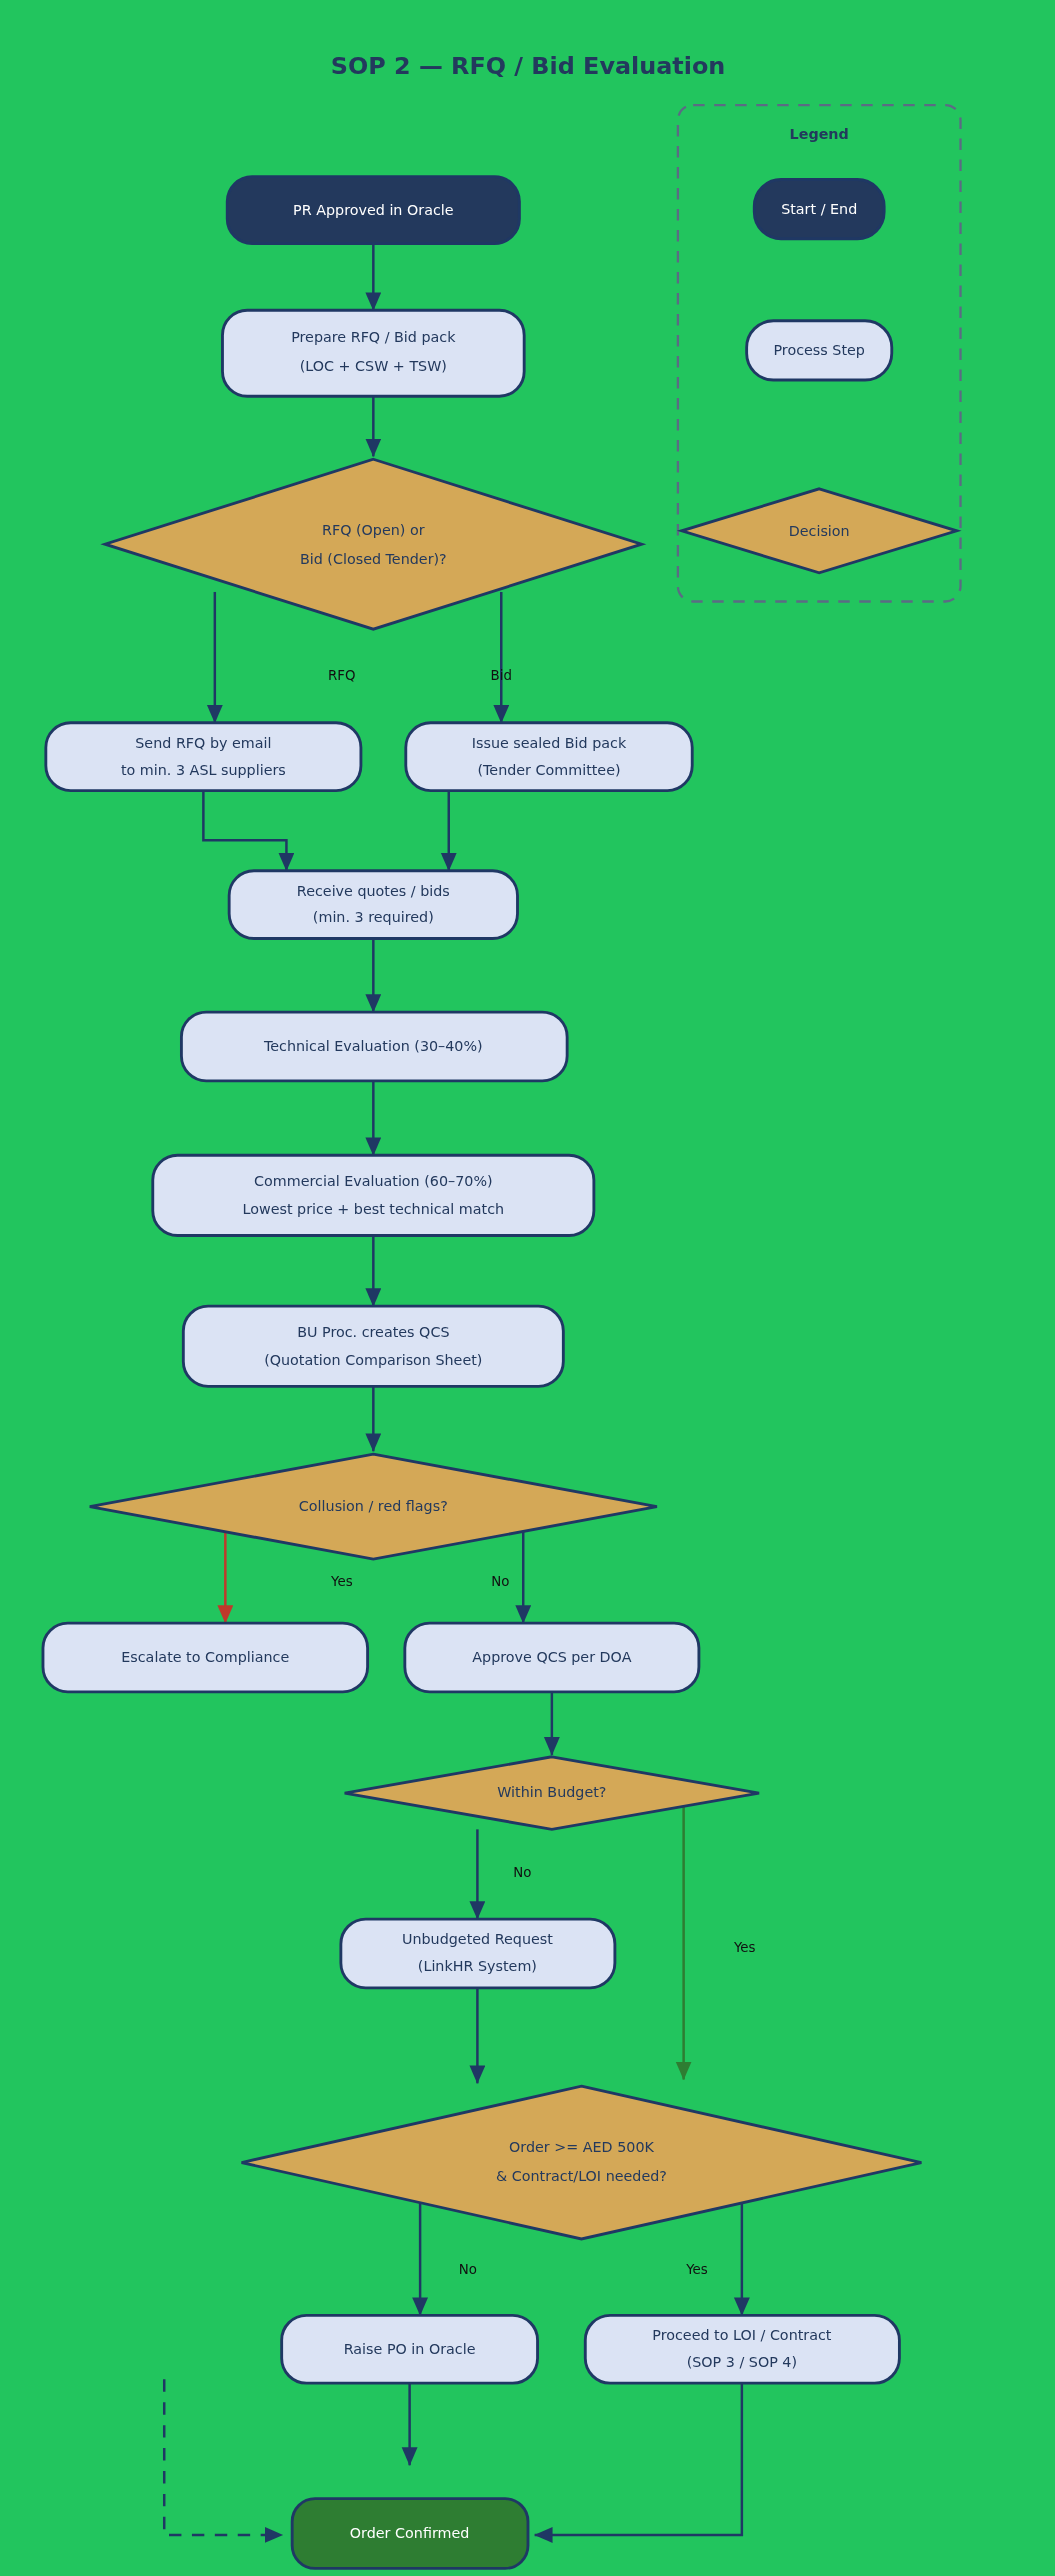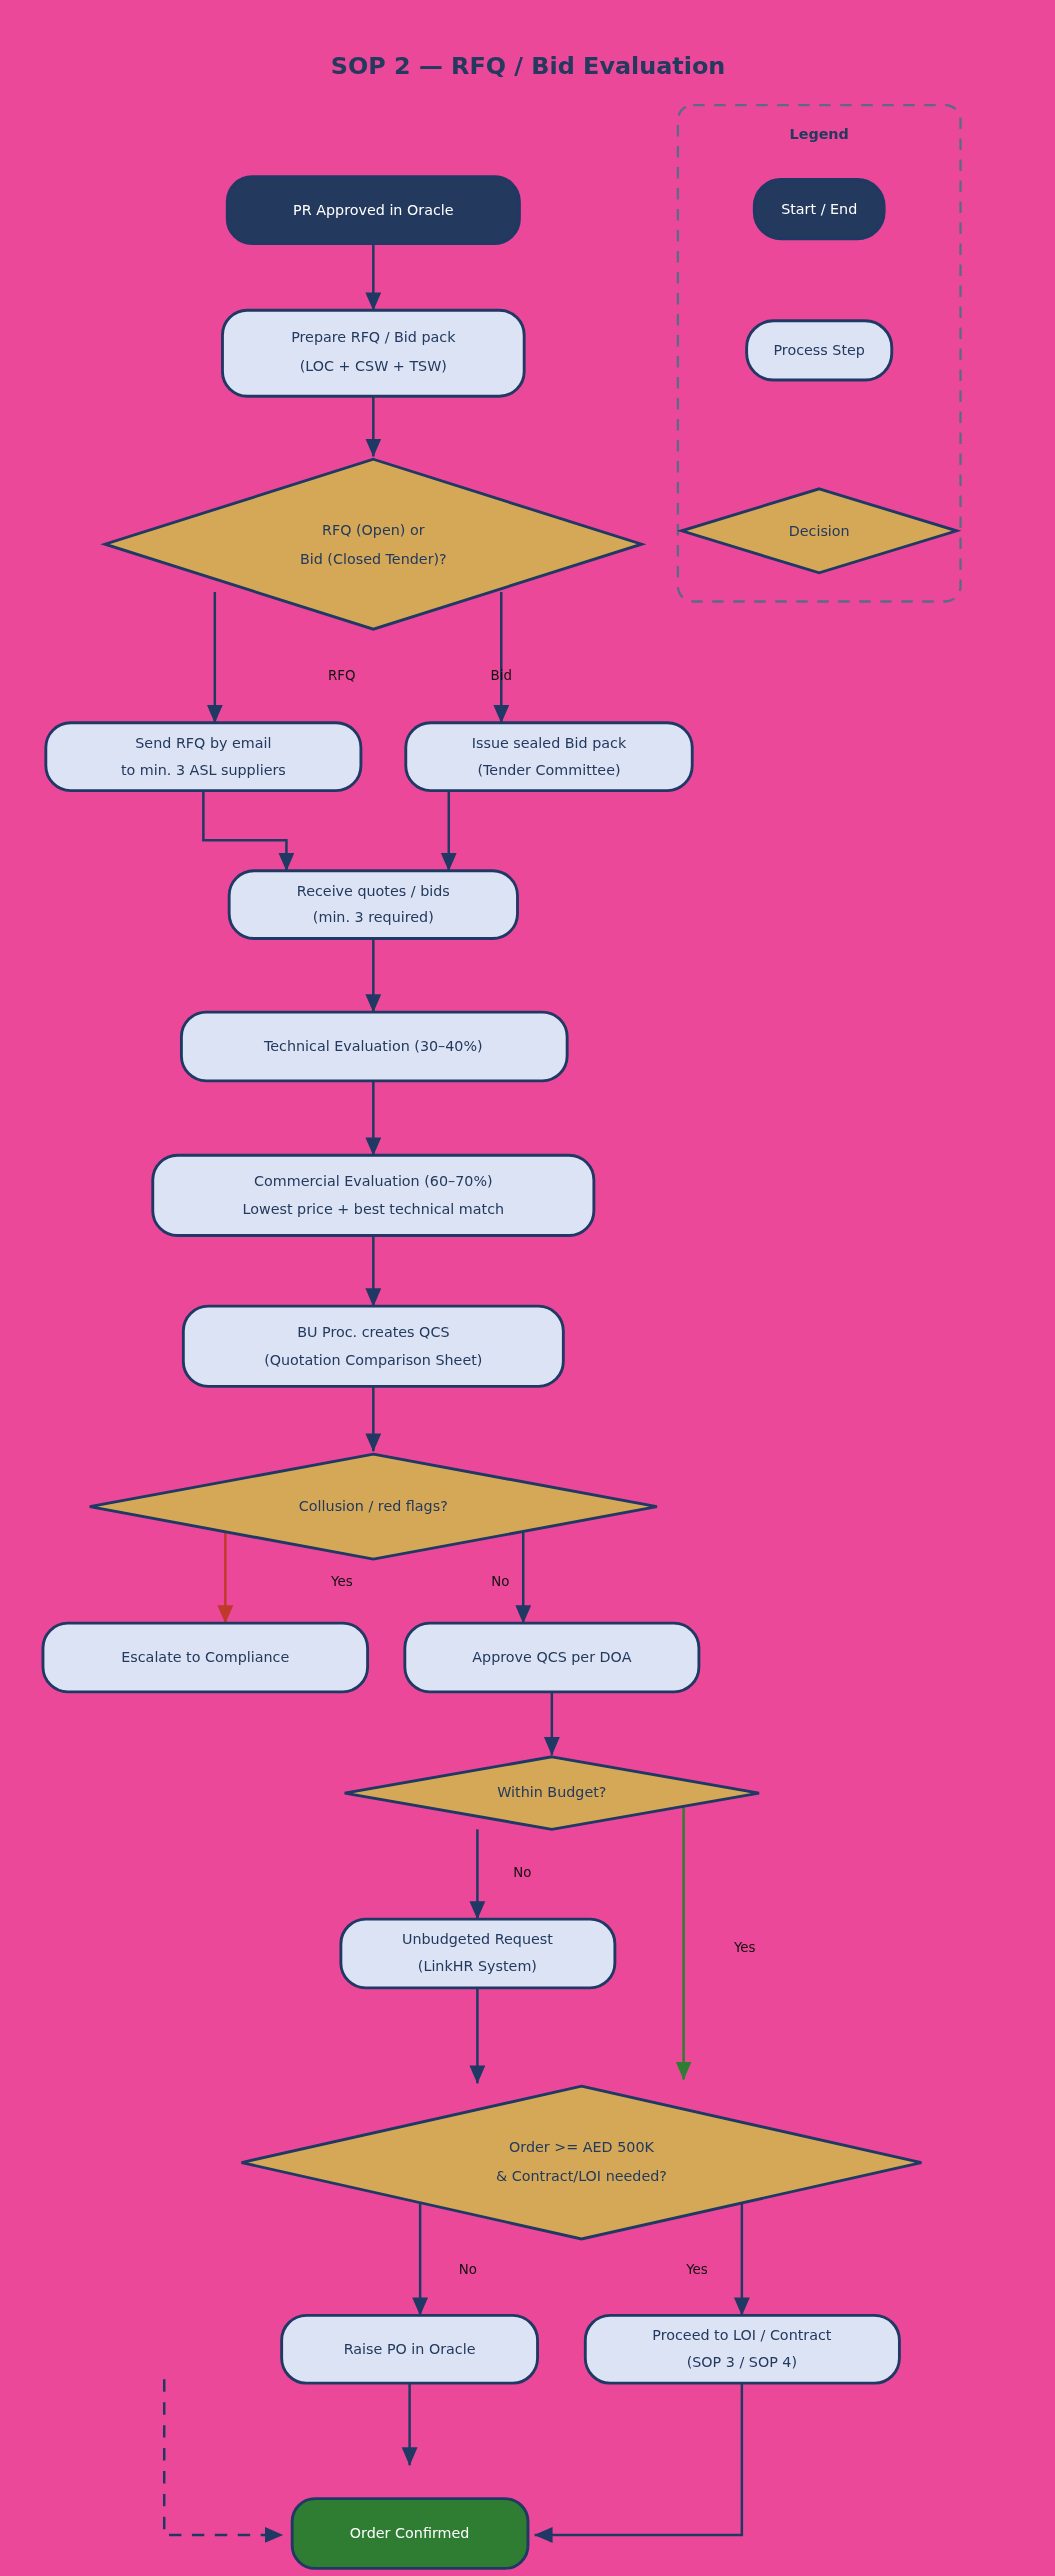--- a/index.html
+++ b/index.html
@@ -7,21 +7,21 @@
     padding: 0;
     background: #ffffff;
   }
   body {
     font-family: "DejaVu Sans", sans-serif;
   }
   #stage {
     position: relative;
     width: 1056px;
     height: 2576px;
-    background: #ec4899;
+    background: #22c55e;
     overflow: hidden;
   }
   #flow-svg {
     position: absolute;
     left: 0;
     top: 0;
     width: 1056px;
     height: 2576px;
   }
   .title-text {

